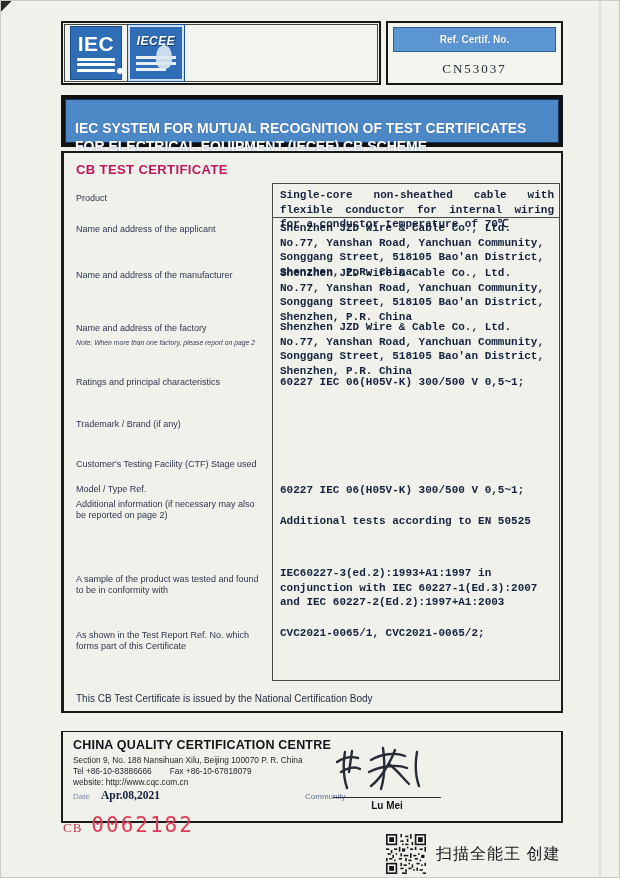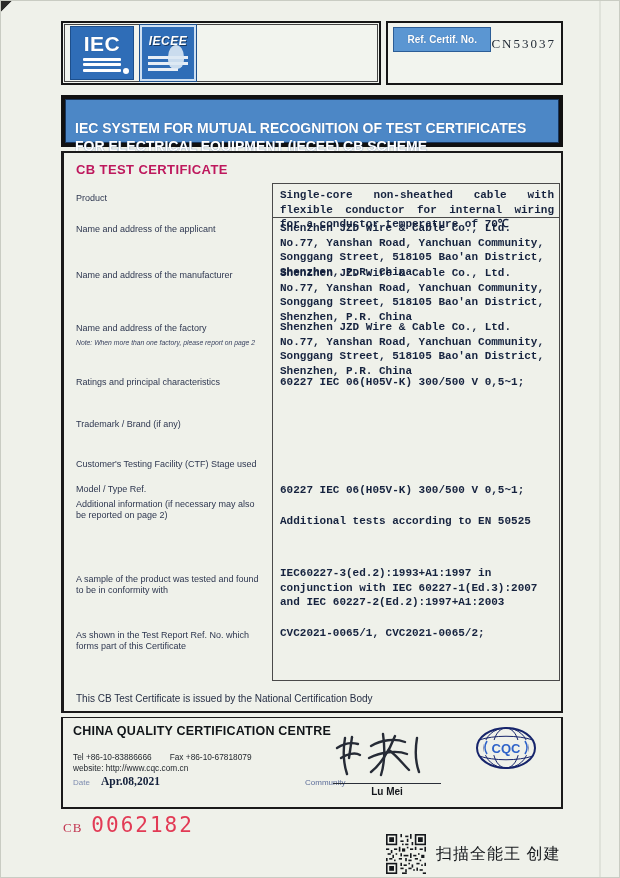--- a/index.html
+++ b/index.html
@@ -24,21 +24,21 @@
   .content { position:absolute; left:60px; top:20px; width:502px; }
 
   
   .hdr { display:flex; gap:5px; height:64px; }
   .logo-box {
     width:320px; height:64px; background:#f2f4ee;
     border:2px solid #161616; box-shadow:inset 0 0 0 1px #f2f4ee, inset 0 0 0 2px #444;
     display:flex; align-items:center; padding-left:7px; gap:5px;
   }
   .iec-sq {
-    width:64px; height:54px; background:#2f6db7; color:#fff;
+    width:52px; height:54px; background:#2f6db7; color:#fff;
     display:flex; flex-direction:column; align-items:center; justify-content:center;
     border:1px solid #1d4f8c;
   }
   .iec-sq .iec-txt { font-weight:bold; font-size:21px; letter-spacing:0.5px; line-height:1; text-shadow:0 0 1px #1d4f8c; }
   .iec-lines { margin-top:4px; display:flex; flex-direction:column; gap:2px; align-items:flex-start; width:38px; }
   .iec-lines i { display:block; height:3px; background:#fff; border-radius:1px; }
   .iec-lines i:nth-child(1){width:38px;} .iec-lines i:nth-child(2){width:38px;}
   .iec-line3 { display:flex; align-items:center; gap:2px; }
   .iec-line3 i{ width:28px; }
   .iec-dot { width:6px; height:6px; background:#fff; border-radius:50%; }
@@ -48,21 +48,21 @@
     position:relative; display:flex; flex-direction:column; align-items:center; padding-top:9px;
   }
   .iecee-txt { color:#fff; font-weight:bold; font-style:italic; font-size:12px; letter-spacing:0.5px; text-shadow:1px 1px 0 #16365c; }
   .iecee-bulb { position:absolute; bottom:6px; left:50%; transform:translateX(-50%); width:40px; height:22px; }
   .iecee-bulb .bl { position:absolute; left:0; height:2.5px; background:#e8eef6; }
   .bl1{ top:3px; width:40px;} .bl2{ top:9px; width:40px;} .bl3{ top:15px; width:30px;}
   .bulb-shape { position:absolute; right:4px; top:-8px; width:16px; height:24px; background:#dce8f4; border-radius:50% 50% 40% 40%; opacity:0.9; }
 
   .ref-box {
     flex:1; height:64px; background:#f2f4ee; border:2px solid #161616;
-    display:flex; flex-direction:row; align-items:flex-start; padding:4px 5px 0;
+    display:flex; flex-direction:column; align-items:center; padding:4px 5px 0;
   }
   .ref-band {
     width:100%; background:#5b96d2; border:1px solid #2c5d96; color:#fff;
     font-size:10px; font-weight:bold; text-align:center; padding:6px 0; text-shadow:0 0 1px #2c5d96;
   }
   .ref-num { margin-top:9px; font-family:"Liberation Serif", serif; font-size:13px; color:#232b36; letter-spacing:2px; }
 
   
   .banner-wrap { margin-top:10px; background:#111; padding:4px; height:52px; }
   .banner {
@@ -85,21 +85,21 @@
     position:absolute; left:216px; width:274px;
     font-family:Liberation Mono, monospace; font-weight:bold; font-size:11px;
     color:#16233f; line-height:1.32; white-space:pre-line;
   }
   .val.just { text-align:justify; }
   .issued { position:absolute; left:12px; top:540px; font-size:10px; color:#272f45; }
 
   
   .foot {
     position:relative; height:92px; border:2px solid #1a1a1a; border-top:1px solid #1a1a1a;
-    margin-top:4px; background:#eff1ea;
+    margin-top:18px; background:#eff1ea;
   }
   .ncb { position:absolute; top:6px; left:10px; font-size:12.5px; font-weight:bold; color:#101418; letter-spacing:0.2px; }
   .addr { position:absolute; top:23px; left:10px; font-size:8.3px; color:#23282e; }
   .telfax { position:absolute; top:34px; left:10px; font-size:8.3px; color:#23282e; }
   .telfax span.fx { margin-left:18px; }
   .web { position:absolute; top:45px; left:10px; font-size:8.3px; color:#23282e; }
   .date-lbl { position:absolute; top:60px; left:10px; font-size:8px; color:#7d8cb0; }
   .date-val { position:absolute; top:57px; left:38px; font-family:"Liberation Serif", serif; font-weight:bold; font-size:11.5px; color:#14213c; }
   .sig-lbl { position:absolute; top:60px; left:242px; font-size:8px; color:#5d6e9a; }
   .sig-art { position:absolute; top:10px; left:268px; }
@@ -187,20 +187,21 @@
       <div class="val" style="top:330px">60227 IEC 06(H05V-K) 300/500 V 0,5~1;</div>
       <div class="val" style="top:361px">Additional tests according to EN 50525</div>
       <div class="val" style="top:413px">IEC60227-3(ed.2):1993+A1:1997 in conjunction with IEC 60227-1(Ed.3):2007 and IEC 60227-2(Ed.2):1997+A1:2003</div>
       <div class="val" style="top:473px">CVC2021-0065/1, CVC2021-0065/2;</div>
 
       <div class="issued">This CB Test Certificate is issued by the National Certification Body</div>
     </div>
 
     <div class="foot">
       <div class="ncb">CHINA QUALITY CERTIFICATION CENTRE</div>
+      <div class="addr">Section 9, No. 188 Nansihuan Xilu, Beijing 100070 P. R. China</div>
       <div class="telfax">
         <span>Tel  +86-10-83886666</span><span class="fx">Fax  +86-10-67818079</span>
       </div>
       <div class="web">website: http://www.cqc.com.cn</div>
       <div class="date-lbl">Date</div>
       <div class="date-val">Apr.08,2021</div>
       <div class="sig-lbl">Community</div>
       <div class="sig-art">
         <svg width="110" height="52" viewBox="0 0 110 52">
           <g fill="none" stroke="#262b36" stroke-width="2.4" stroke-linecap="round">
@@ -212,33 +213,20 @@
             <path d="M40 18 C50 12 64 10 74 14"></path>
             <path d="M38 30 C50 24 66 22 76 26"></path>
             <path d="M64 8 C58 24 48 38 40 44"></path>
             <path d="M58 22 C66 28 72 36 78 42"></path>
             <path d="M86 10 C84 22 84 33 88 44"></path>
           </g>
         </svg>
       </div>
       <div class="sig-line"></div>
       <div class="sig-name">Lu Mei</div>
-      <div class="cqc-logo">
-        <svg width="66" height="48" viewBox="0 0 66 48">
-          <ellipse cx="33" cy="24" rx="29" ry="20" fill="none" stroke="#16246b" stroke-width="2"></ellipse>
-          <ellipse cx="33" cy="24" rx="13" ry="20" fill="none" stroke="#16246b" stroke-width="1"></ellipse>
-          <ellipse cx="33" cy="24" rx="22" ry="20" fill="none" stroke="#16246b" stroke-width="1"></ellipse>
-          <path d="M6 16 C21 11 45 11 60 16" fill="none" stroke="#16246b" stroke-width="1"></path>
-          <path d="M6 32 C21 37 45 37 60 32" fill="none" stroke="#16246b" stroke-width="1"></path>
-          <rect x="11" y="16" width="44" height="15" fill="#eff1ea"></rect>
-          <path d="M14 17 C11.5 21 11.5 26 14 30" fill="none" stroke="#2f63c9" stroke-width="1.6"></path>
-          <path d="M52 17 C54.5 21 54.5 26 52 30" fill="none" stroke="#2f63c9" stroke-width="1.6"></path>
-          <text x="33" y="29" text-anchor="middle" font-family="Liberation Sans, sans-serif" font-size="13" font-weight="bold" fill="#2f63c9" aria-label="CQC">CQC</text>
-        </svg>
-      </div>
     </div>
   </div>
 
   <div class="stamp">
     <span class="cb">CB</span>
     <span class="num">0062182</span>
   </div>
 
   <div class="scanrow">
     <svg class="qr" viewBox="0 0 25 25">

